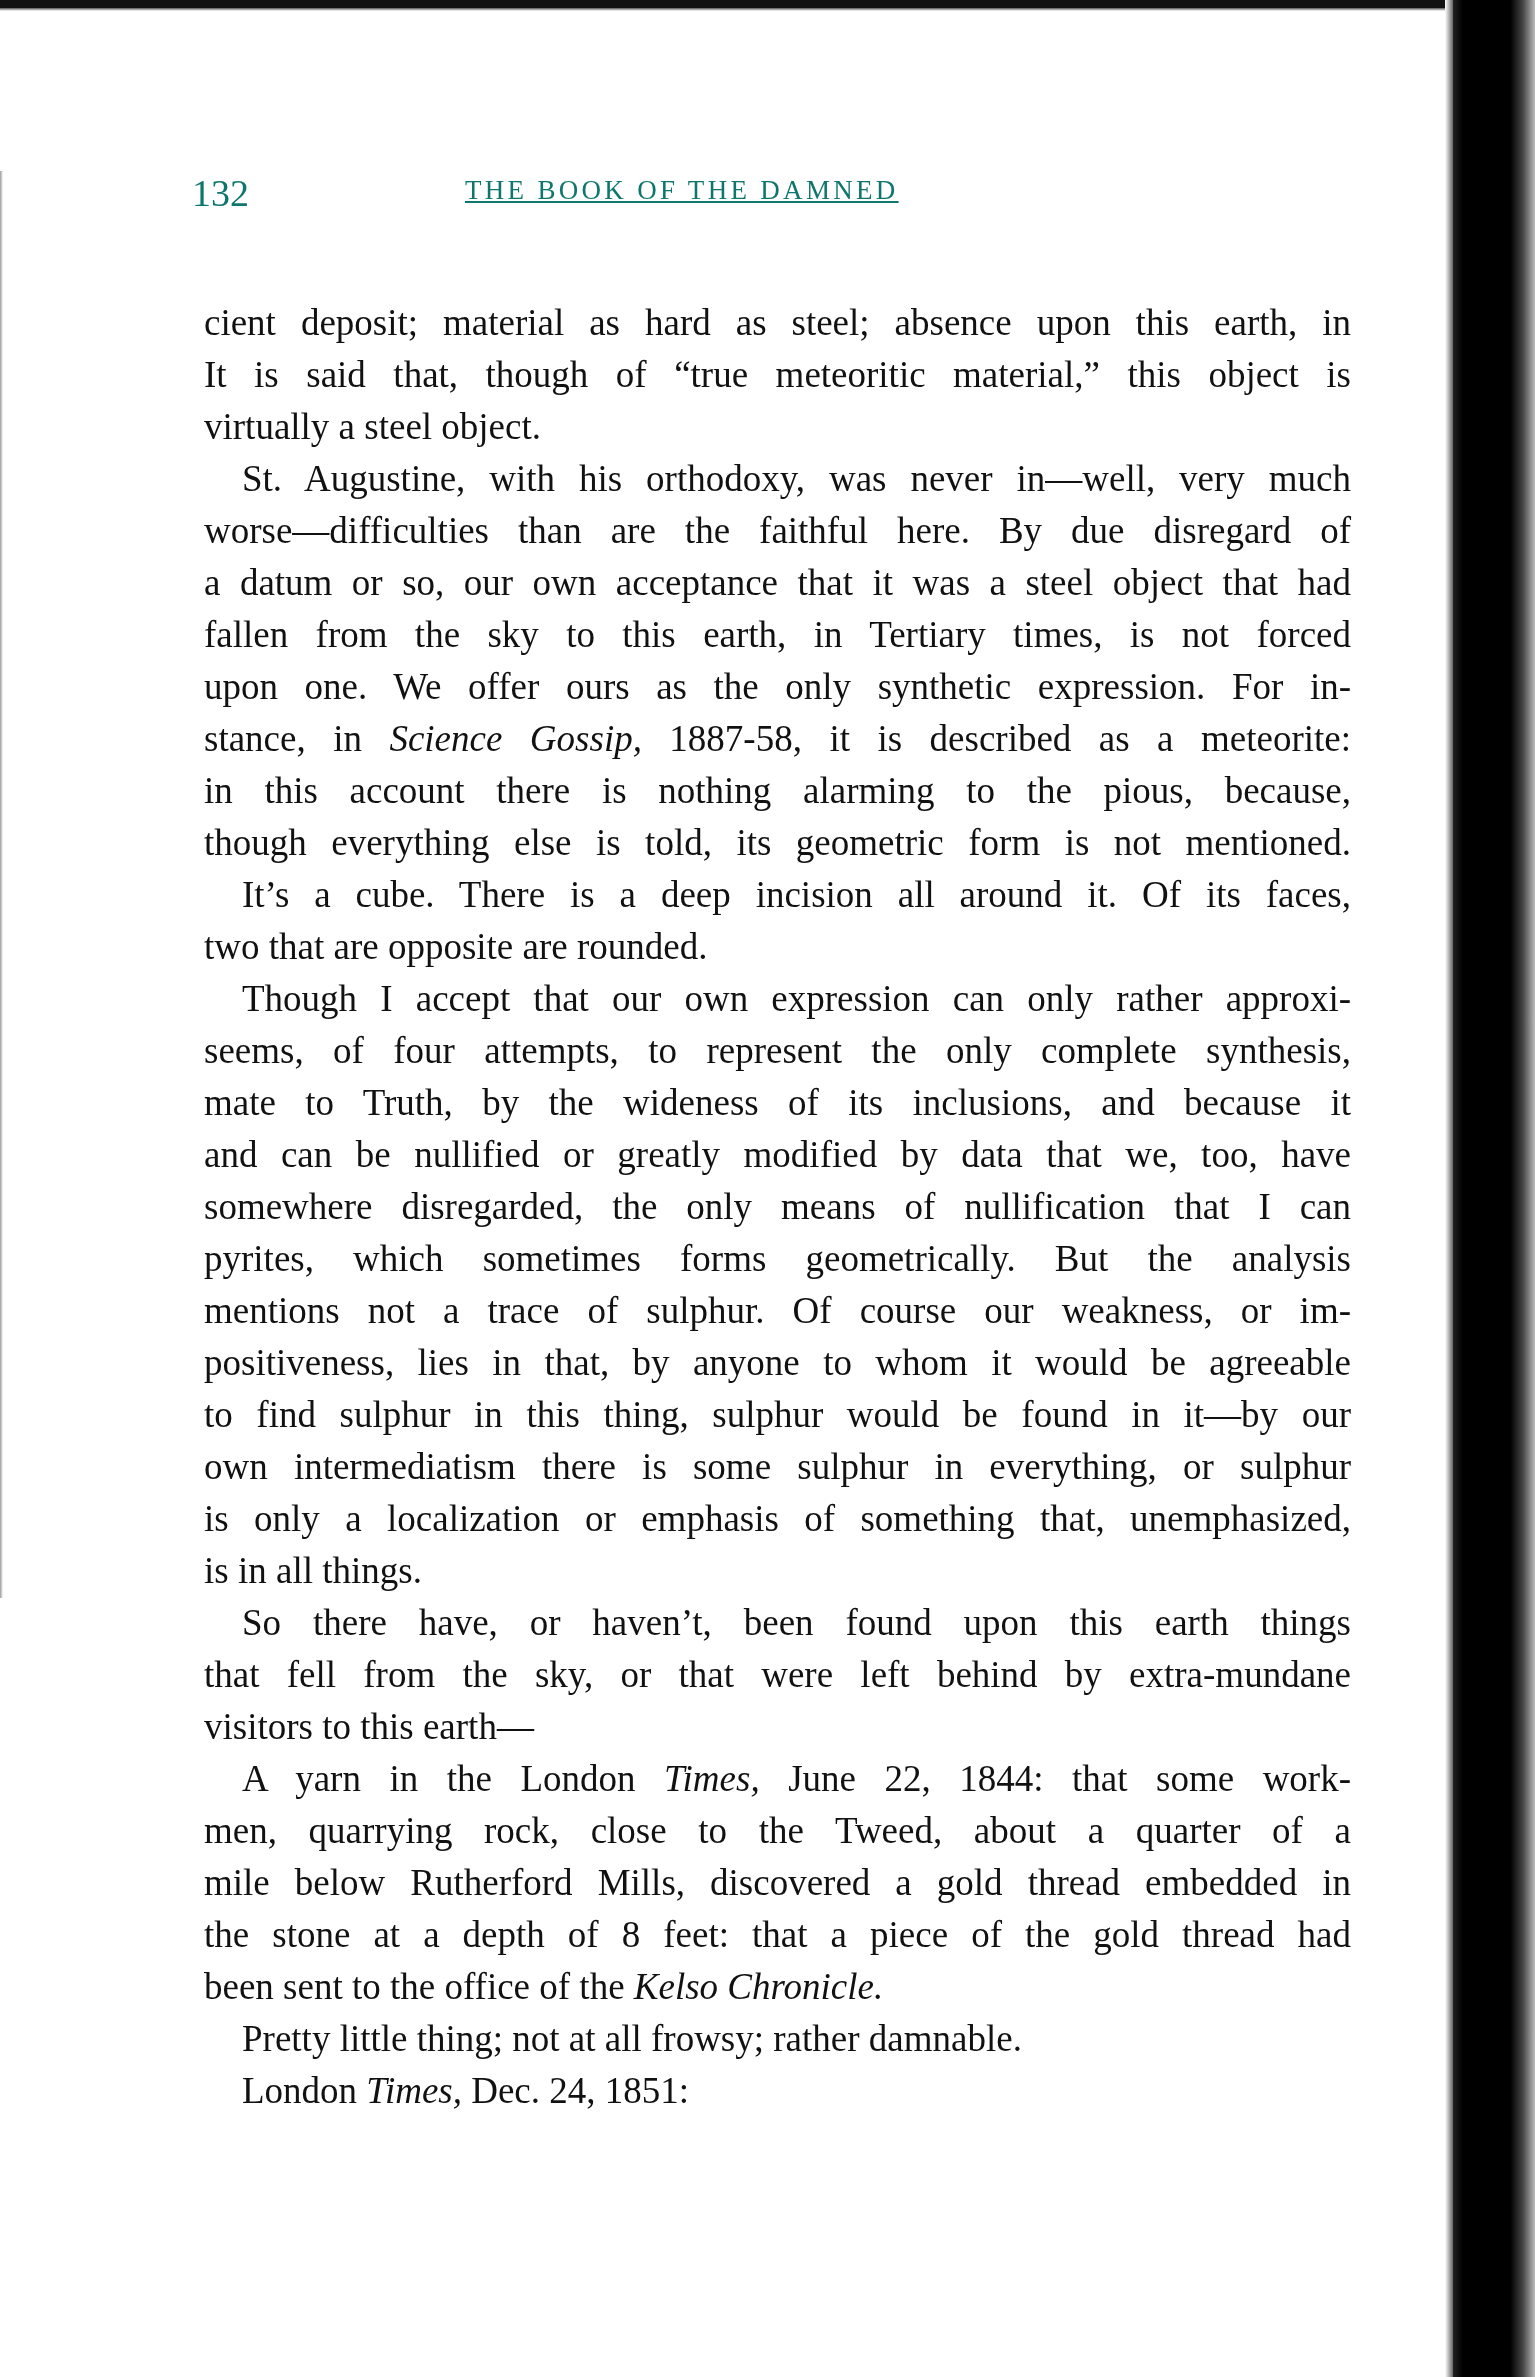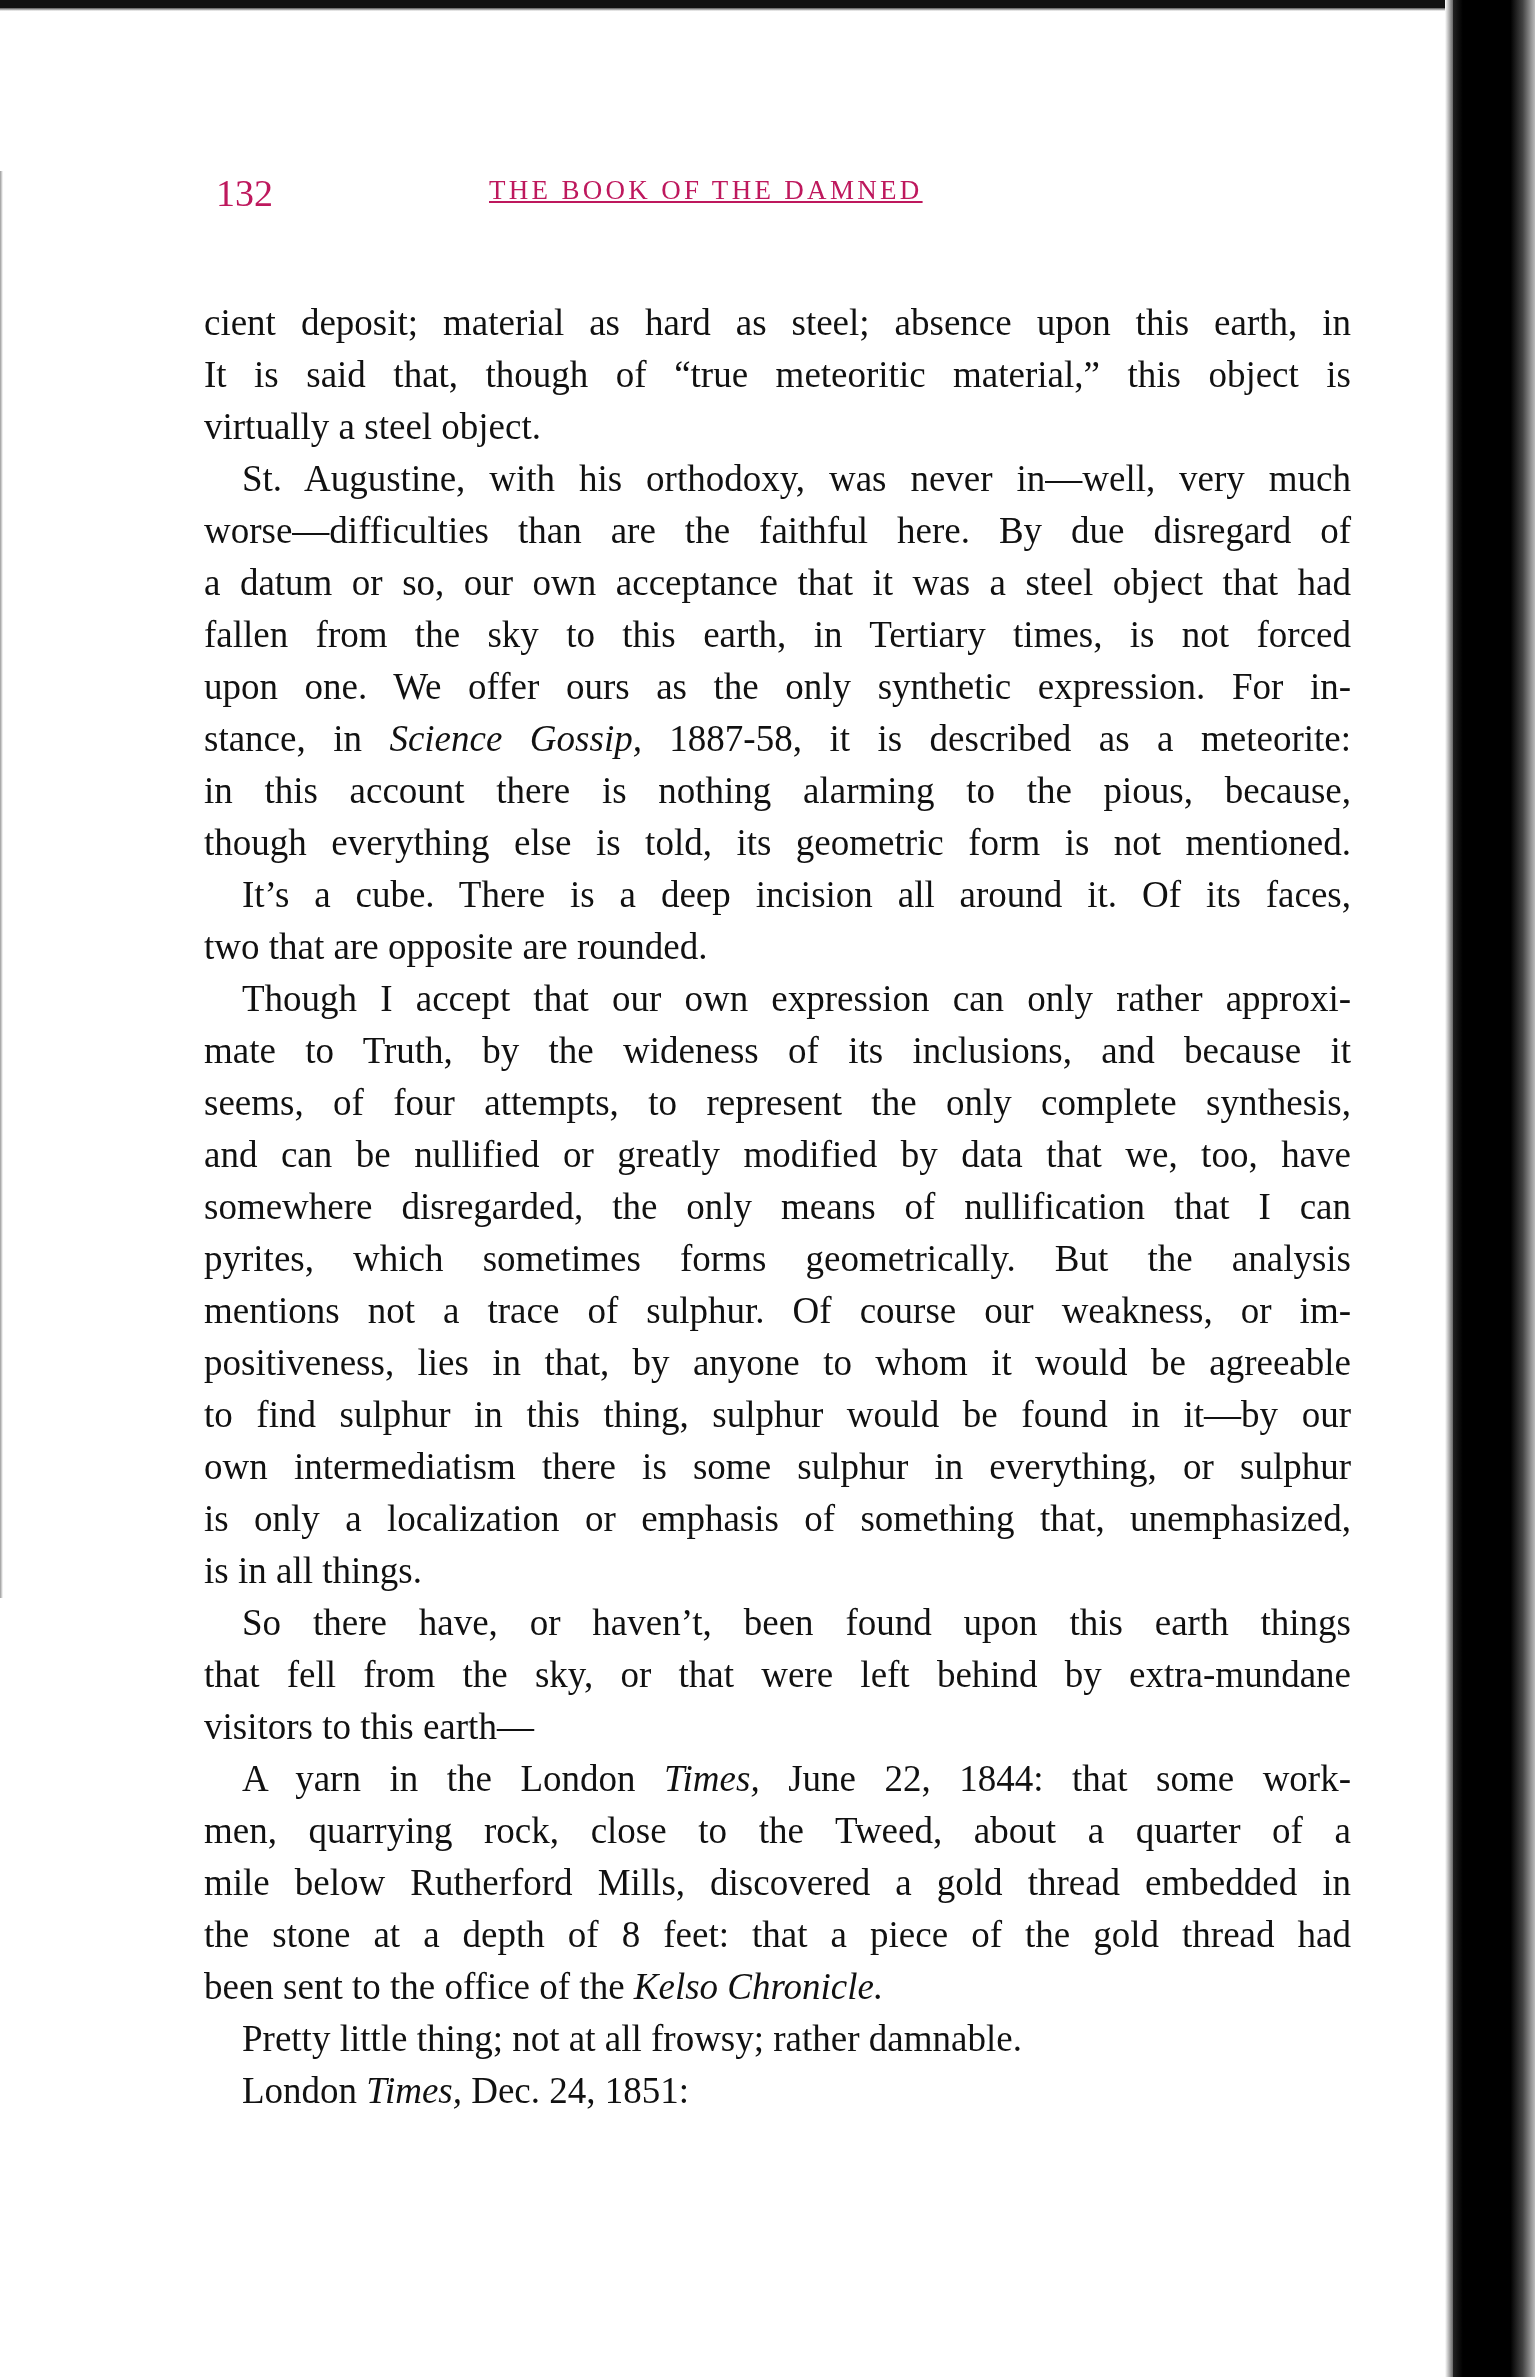--- a/index.html
+++ b/index.html
@@ -4,22 +4,22 @@
 <style>
   html, body { margin: 0; padding: 0; }
   body { width: 1535px; height: 2378px; background: #ffffff; position: relative; overflow: hidden; }
   .top-edge { position: absolute; left: 0; top: 0; width: 1455px; height: 7.6px; background: #111; }
   .top-edge2 { position: absolute; left: 0; top: 7.6px; width: 1455px; height: 3.8px; background: linear-gradient(#555, #fff); }
   .right-edge { position: absolute; top: 0; right: 0; width: 82px; height: 2378px;
     background: linear-gradient(90deg, #222 0%, #000 12%, #000 70%, #444 85%, #bbb 100%); }
   .right-shade { position: absolute; top: 0; right: 82px; width: 7.6px; height: 2378px;
     background: linear-gradient(90deg, #fff, #666); }
   .left-edge { position: absolute; top: 171px; left: 0; width: 2.9px; height: 1427px; background: linear-gradient(90deg, #999, #fff); }
-  .running-head { position: absolute; left: 216px; top: 171px; width: 1151px; height: 48px;
-    font-family: "Liberation Serif", serif; color: #be185d; }
+  .running-head { position: absolute; left: 192px; top: 171px; width: 1151px; height: 48px;
+    font-family: "Liberation Serif", serif; color: #0f766e; }
   .page-number { position: absolute; left: 0; top: 0; font-size: 38px; }
   .book-title { position: absolute; left: 273px; top: 3.8px; font-size: 27px; letter-spacing: 3.3px; text-decoration: underline; }
   .text-block { position: absolute; left: 204px; top: 249px; width: 1147px;
     font-family: "Liberation Serif", serif; font-size: 37px; color: #111; margin-top: 48px; }
   .line { height: 52px; line-height: 52px; white-space: nowrap; text-align: justify; text-align-last: justify; overflow: visible; }
   .line.last { text-align-last: left; }
   .line.indent { padding-left: 38px; }
   i { }
 </style>
 </head>
@@ -44,22 +44,22 @@
     <div class="line">worse—difficulties than are the faithful here. By due disregard of</div>
     <div class="line">a datum or so, our own acceptance that it was a steel object that had</div>
     <div class="line">fallen from the sky to this earth, in Tertiary times, is not forced</div>
     <div class="line">upon one. We offer ours as the only synthetic expression. For in-</div>
     <div class="line"><span>stance, in </span><i>Science Gossip,</i><span> 1887-58, it is described as a meteorite:</span></div>
     <div class="line">in this account there is nothing alarming to the pious, because,</div>
     <div class="line">though everything else is told, its geometric form is not mentioned.</div>
     <div class="line indent">It’s a cube. There is a deep incision all around it. Of its faces,</div>
     <div class="line last">two that are opposite are rounded.</div>
     <div class="line indent">Though I accept that our own expression can only rather approxi-</div>
+    <div class="line">seems, of four attempts, to represent the only complete synthesis,</div>
     <div class="line">mate to Truth, by the wideness of its inclusions, and because it</div>
-    <div class="line">seems, of four attempts, to represent the only complete synthesis,</div>
     <div class="line">and can be nullified or greatly modified by data that we, too, have</div>
     <div class="line">somewhere disregarded, the only means of nullification that I can</div>
     <div class="line">pyrites, which sometimes forms geometrically. But the analysis</div>
     <div class="line">mentions not a trace of sulphur. Of course our weakness, or im-</div>
     <div class="line">positiveness, lies in that, by anyone to whom it would be agreeable</div>
     <div class="line">to find sulphur in this thing, sulphur would be found in it—by our</div>
     <div class="line">own intermediatism there is some sulphur in everything, or sulphur</div>
     <div class="line">is only a localization or emphasis of something that, unemphasized,</div>
     <div class="line last">is in all things.</div>
     <div class="line indent">So there have, or haven’t, been found upon this earth things</div>

